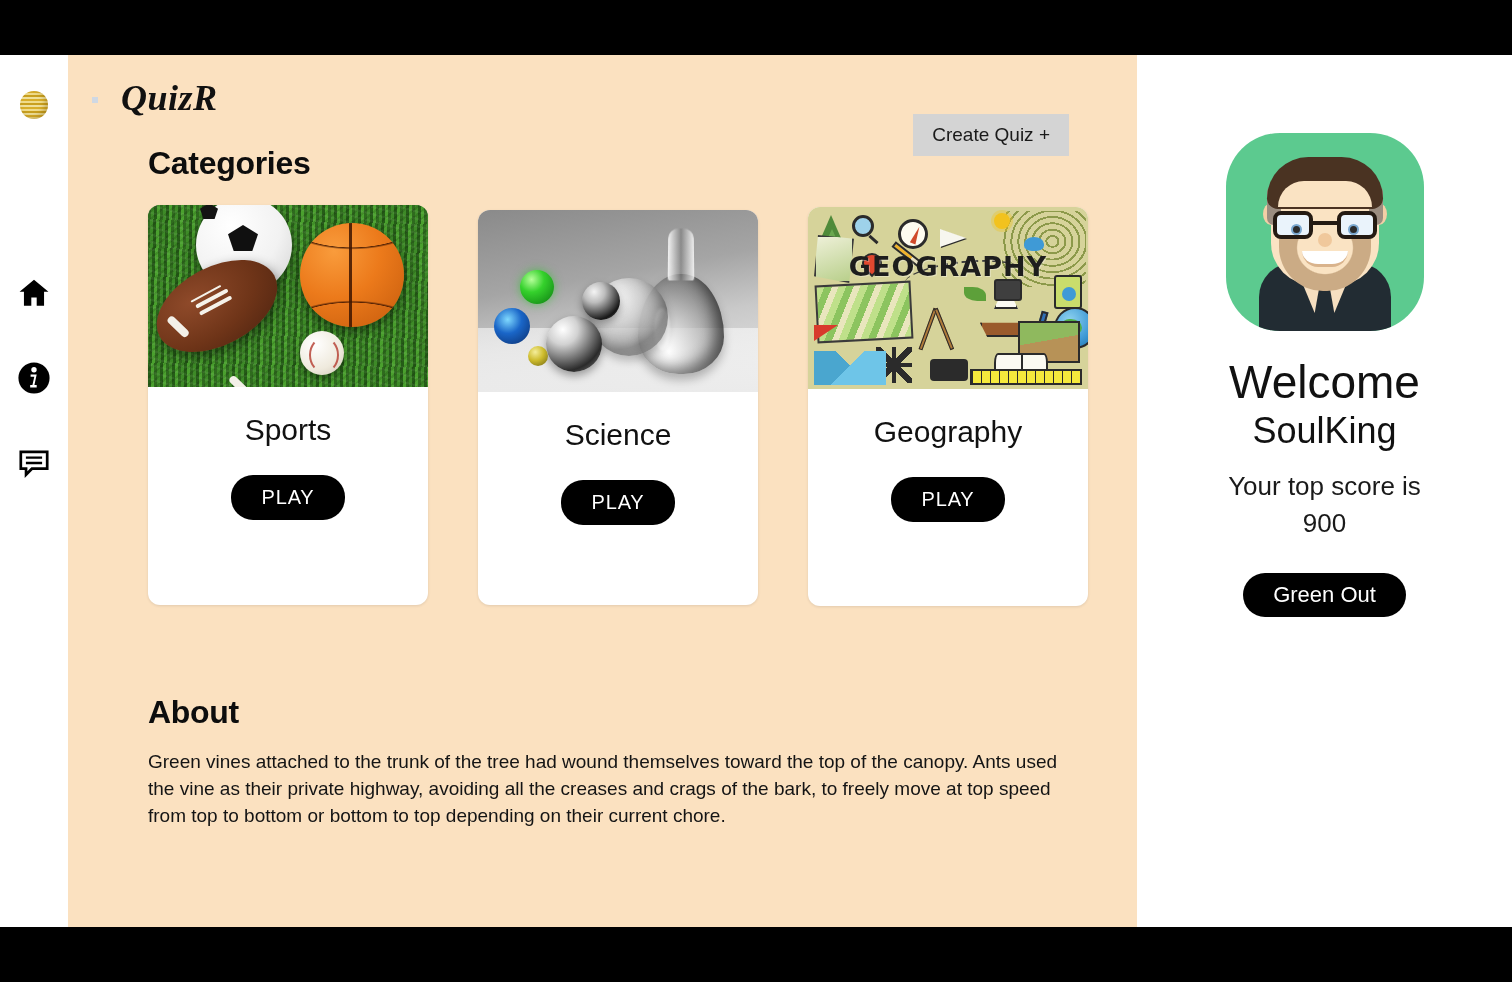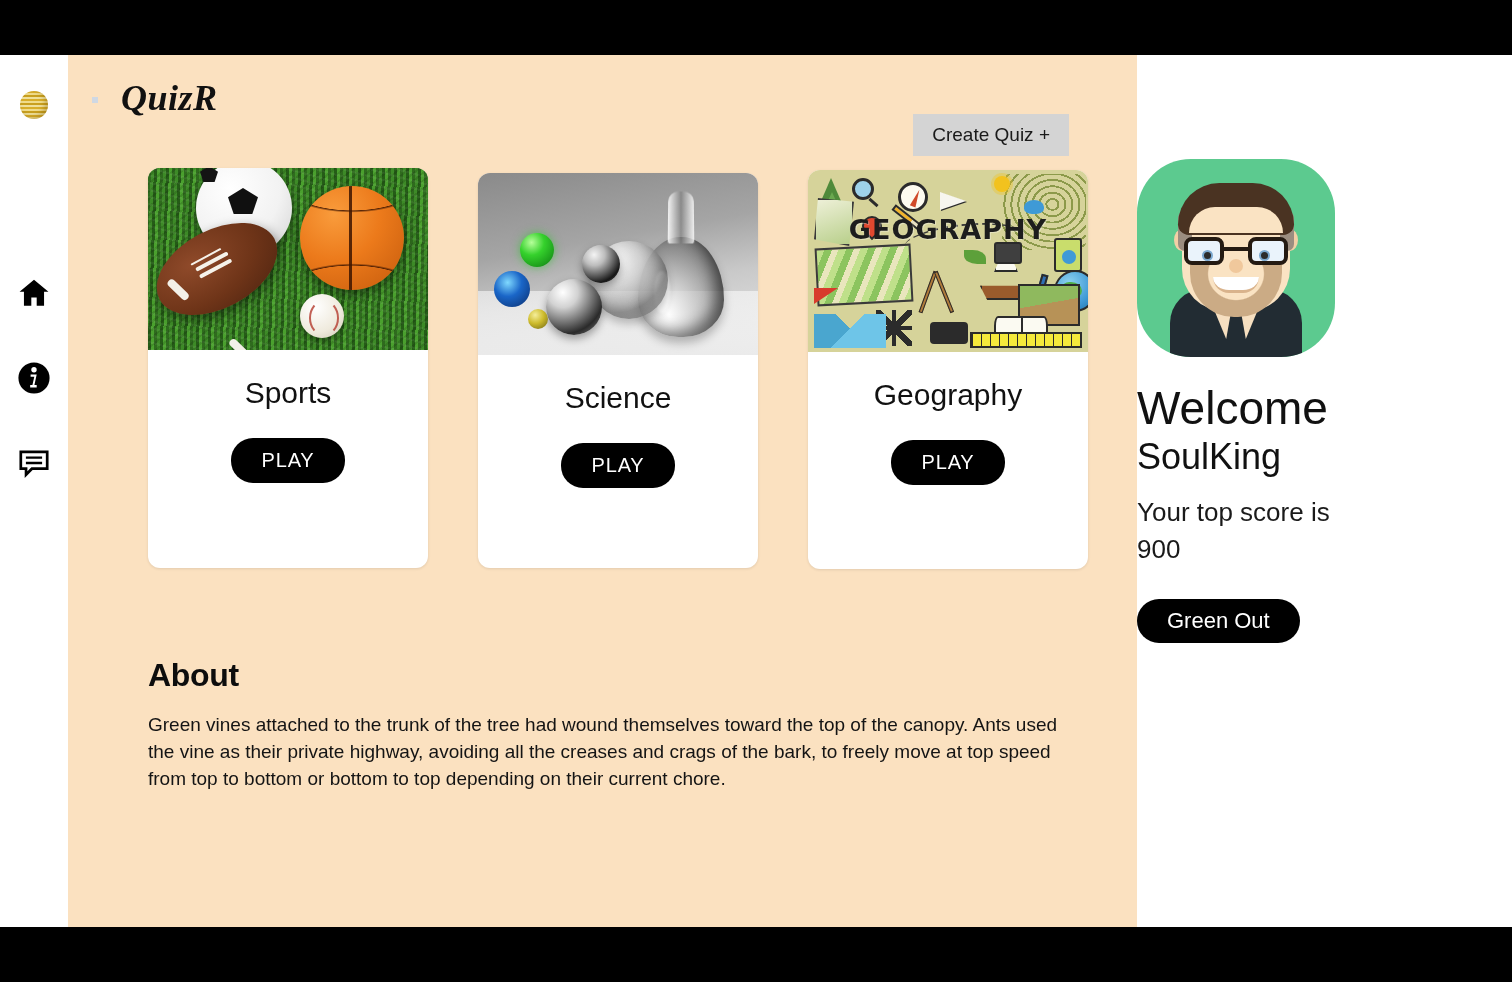--- a/index.html
+++ b/index.html
@@ -499,22 +499,22 @@
     line-height: 1.42;
     color: #141414;
   }
 
   
   .profile {
     flex: 1 1 auto;
     background: #ffffff;
     display: flex;
     flex-direction: column;
-    align-items: flex-start;
-    padding-top: 104px;
+    align-items: center;
+    padding-top: 78px;
   }
   .avatar {
     width: 198px; height: 198px;
     border-radius: 54px;
     background: #5cca8f;
     position: relative;
     overflow: hidden;
   }
   .av-shirt {
     position:absolute; left:50%; bottom:-6px; transform:translateX(-50%);
@@ -672,20 +672,21 @@
     </nav>
 
     <main class="main">
 
       <div class="topbar">
         <span class="dot-artifact"></span>
         <span class="brand">QuizR</span>
         <button class="create-quiz">Create Quiz +</button>
       </div>
 
+      <h2 class="section-title">Categories</h2>
 
       <section class="cards">
 
         <article class="card offset-a">
           <div class="card-media art-sports">
             <span class="ball football"></span>
             <span class="ball soccer"></span>
             <span class="ball basket"></span>
             <span class="ball baseball"></span>
           </div>

